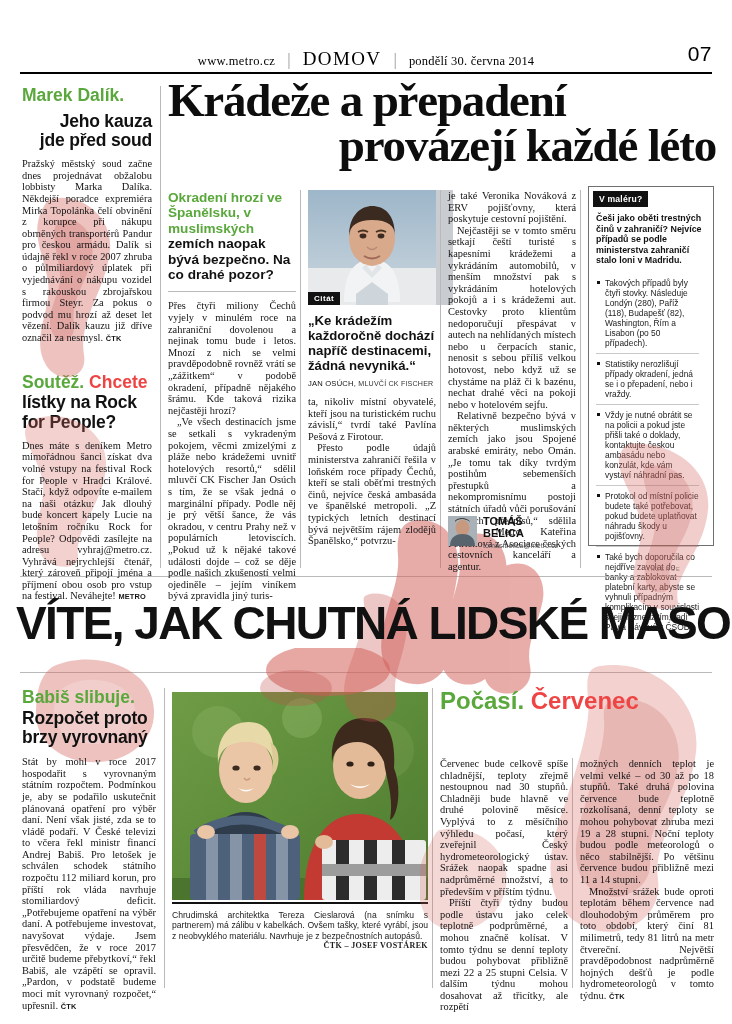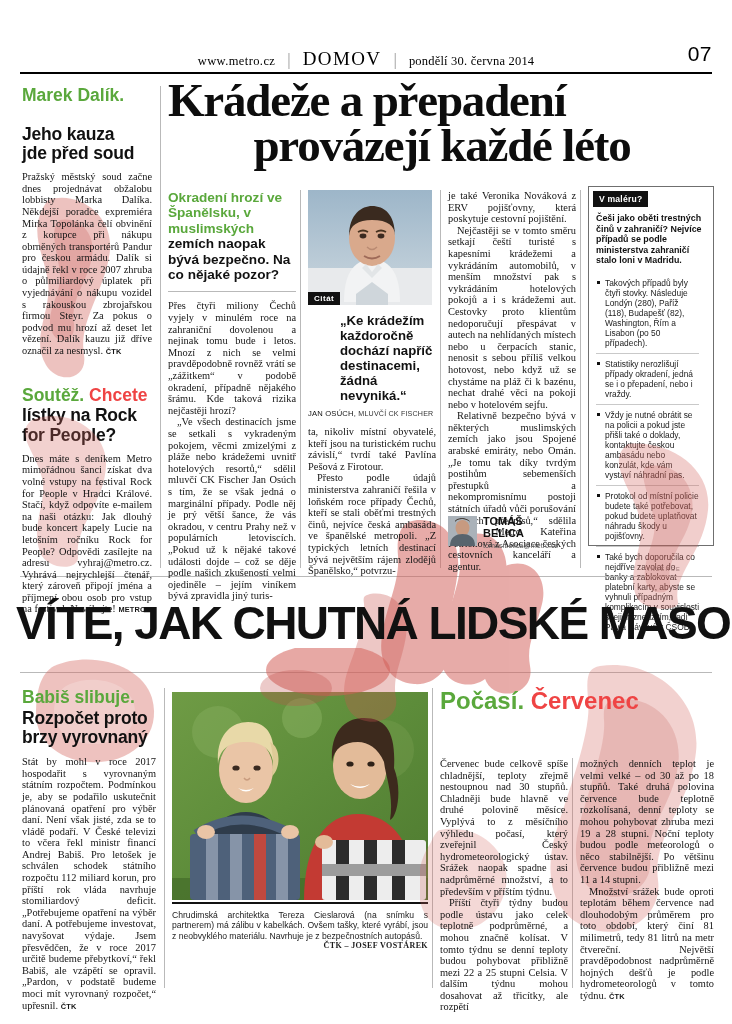--- a/index.html
+++ b/index.html
@@ -42,21 +42,21 @@
   .body-text{font-family:"Liberation Serif",serif;font-size:10.4px;line-height:11.6px;
      text-align:justify;color:#141414;hyphens:auto;}
   .body-text p{margin:0;text-indent:9px;}
   .body-text p.first{text-indent:0;}
   .src{font-family:"Liberation Sans",sans-serif;font-weight:700;font-size:7.4px;letter-spacing:.2px;}
 
   
   .main-head{position:absolute;left:168px;top:78px;width:548px;
     font-family:"Liberation Serif",serif;font-weight:700;font-size:47px;line-height:.96;
     letter-spacing:-1.2px;color:#0d0d0d;}
-  .main-head .l2{display:block;text-align:center;}
+  .main-head .l2{display:block;text-align:right;}
 
   
   .perex{font-family:"Liberation Sans",sans-serif;font-size:13.6px;line-height:15.4px;font-weight:600;color:#111;}
   .perex .g{color:#5aa83c;}
 
   
   .photo{position:absolute;overflow:hidden;background:#c9ccd0;}
   .photo svg{display:block;}
 
   .citat-tag{position:absolute;background:#111;color:#fff;font-family:"Liberation Sans",sans-serif;
@@ -194,21 +194,21 @@
       <span class="mast-page">07</span>
     </div>
   </div>
   <div class="mast-rule"></div>
 
   <div class="col" style="left:22px;top:86px;width:130px;">
     <div>
       <div class="kicker">
         <span class="green">Marek Dalík.</span>
       </div>
-      <div class="head2" style="margin-top:19px;">
+      <div class="head2" style="margin-top:6px;text-align:right;">
         <span>Jeho kauza</span><br>
         <span>jde před soud</span>
       </div>
       <div class="body-text" style="margin-top:7px;position:relative;z-index:6;">
         <p class="first"><span>Pražský městský soud začne dnes projednávat obžalobu lobbisty Marka Dalíka. Někdejší poradce expremiéra Mirka Topolánka čelí obvinění z korupce při nákupu obrněných transportérů Pandur pro českou armádu. Dalík si údajně řekl v roce 2007 zhruba o půlmiliardový úplatek při vyjednávání o nákupu vozidel s rakouskou zbrojařskou firmou Steyr. Za pokus o podvod mu hrozí až deset let vězení. Dalík kauzu již dříve označil za nesmysl.</span> <span class="src">ČTK</span></p>
       </div>
     </div>
 
     <div style="margin-top:28px;">
       <div class="kicker">
@@ -227,33 +227,33 @@
 
   <div class="vrule" style="left:160px;top:86px;height:482px;"></div>
 
   <div class="main-head">
     <span>Krádeže a přepadení</span>
     <span class="l2">provázejí každé léto</span>
   </div>
 
   <div class="col" style="left:168px;top:190px;width:128px;">
     <div class="perex">
-      <span class="g">Okradení hrozí ve Španělsku, v muslimských</span><span> zemích naopak bývá bezpečno. Na co nějaké pozor?</span>
+      <span class="g">Okradení hrozí ve Španělsku, v muslimských</span><span> zemích naopak bývá bezpečno. Na co drahé pozor?</span>
     </div>
     <div class="hr-thin" style="position:relative;left:0;top:9px;width:128px;"></div>
     <div class="body-text" style="margin-top:17px;position:relative;z-index:6;">
       <p class="first">Přes čtyři miliony Čechů vyjely v minulém roce na zahraniční dovolenou a nejinak tomu bude i letos. Mnozí z nich se velmi pravděpodobně rovněž vrátí se „zážitkem“ v podobě okradení, případně nějakého šrámu. Kde taková rizika nejčastěji hrozí?</p>
       <p>„Ve všech destinacích jsme se setkali s vykradeným pokojem, věcmi zmizelými z pláže nebo krádežemi uvnitř hotelových resortů,“ sdělil mluvčí CK Fischer Jan Osúch s tím, že se však jedná o marginální případy. Podle něj je prý větší šance, že vás okradou, v centru Prahy než v populárních letoviscích. „Pokud už k nějaké takové události dojde – což se děje podle našich zkušeností velmi ojediněle – jejím viníkem bývá zpravidla jiný turis-</p>
     </div>
   </div>
 
   <div class="vrule" style="left:300px;top:190px;height:378px;"></div>
 
   <div class="col" style="left:308px;top:190px;width:128px;">
-    <div class="photo" style="position:relative;width:124px;height:115px;">
+    <div class="photo" style="position:relative;width:145px;height:115px;">
       <svg width="128" height="115" viewBox="0 0 128 115">
         <defs>
           <linearGradient id="skyg" x1="0" y1="0" x2="0" y2="1">
             <stop offset="0%" stop-color="#9db6c9"></stop>
               <stop offset="100%" stop-color="#cdd8df"></stop>
           </linearGradient>
         </defs>
         <rect width="128" height="115" fill="url(#skyg)"></rect>
         <rect y="78" width="128" height="37" fill="#e8eaec"></rect>
         <path d="M36 112 C36 86,44 70,64 69 C84 70,92 86,92 112 Z" fill="#f2f3f4"></path>
@@ -263,21 +263,21 @@
         <ellipse cx="55" cy="46" rx="3.4" ry="2.4" fill="#3b2a20"></ellipse>
         <ellipse cx="73" cy="46" rx="3.4" ry="2.4" fill="#3b2a20"></ellipse>
         <path d="M50 42 q5 -3 10 0" stroke="#47321f" stroke-width="1.8" fill="none"></path>
         <path d="M68 42 q5 -3 10 0" stroke="#47321f" stroke-width="1.8" fill="none"></path>
         <path d="M59 57 q5 5 10 0" stroke="#b98a72" stroke-width="1.4" fill="none"></path>
         <path d="M56 66 q8 5 16 0" stroke="#9e6a58" stroke-width="1.8" fill="none"></path>
         <path d="M58 74 L64 82 L70 74 L74 78 L64 88 L54 78 Z" fill="#e2e5e7"></path>
       </svg>
       <div class="citat-tag" style="left:0;bottom:0;">Citát</div>
     </div>
-    <div class="quote" style="margin-top:8px;margin-left:32px;">„Ke krádežím každoročně dochází napříč destinacemi, žádná nevyniká.“</div>
+    <div class="quote" style="margin-top:8px;">„Ke krádežím každoročně dochází napříč destinacemi, žádná nevyniká.“</div>
     <div class="quote-by" style="margin-top:6px;">
       <b>JAN OSÚCH,</b>
       <span>MLUVČÍ CK FISCHER</span>
     </div>
     <div class="body-text" style="margin-top:8px;position:relative;z-index:6;">
       <p class="first">ta, nikoliv místní obyvatelé, kteří jsou na turistickém ruchu závislí,“ tvrdí také Pavlína Pešová z Firotour.</p>
       <p>Přesto podle údajů ministerstva zahraničí řešila v loňském roce případy Čechů, kteří se stali oběťmi trestných činů, nejvíce česká ambasáda ve španělské metropoli. „Z typických letních destinací bývá největším rájem zlodějů Španělsko,“ potvrzu-</p>
     </div>
   </div>
 

